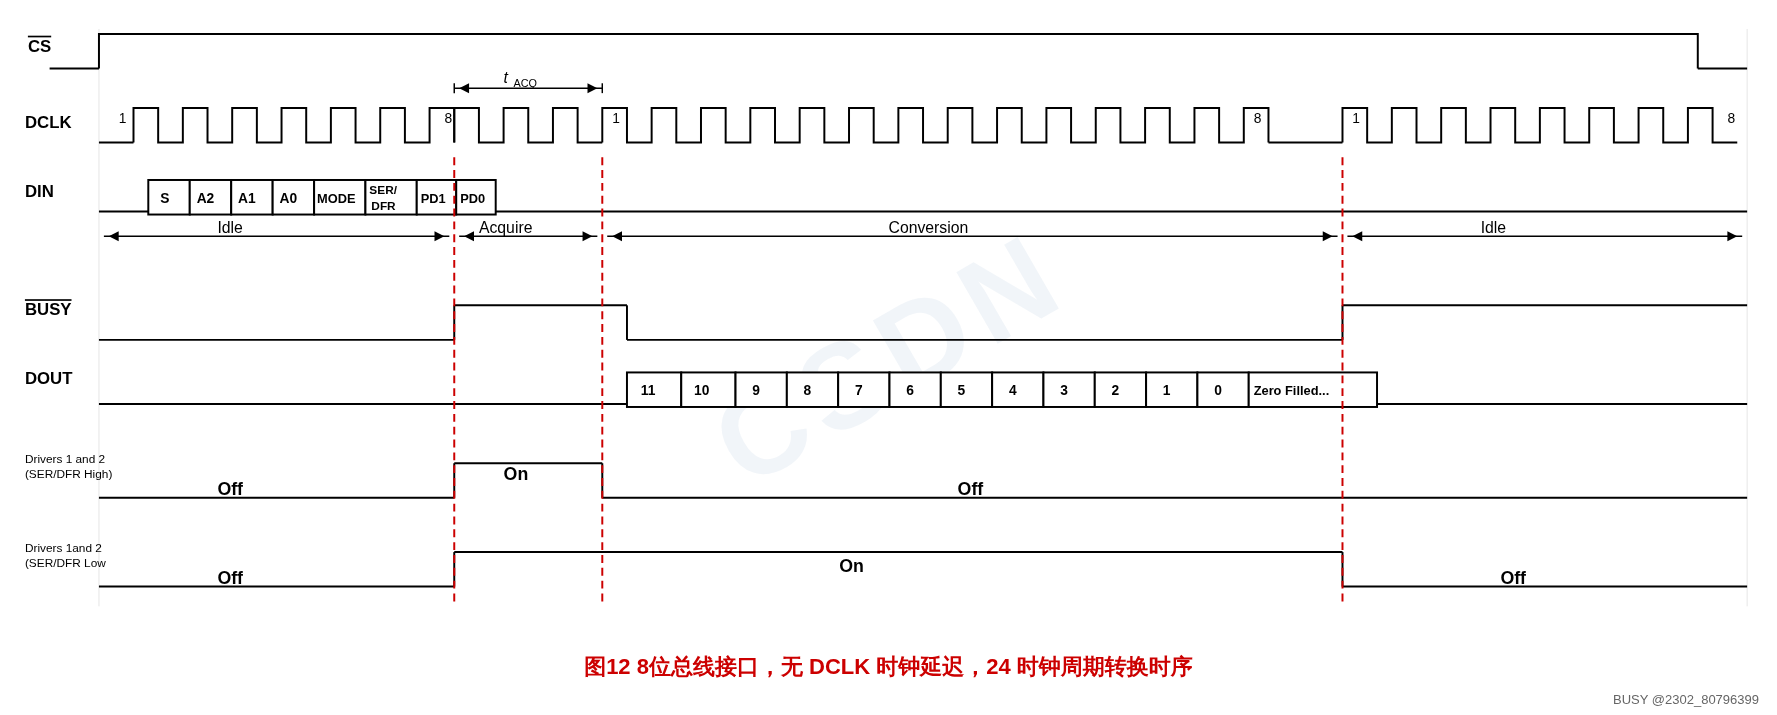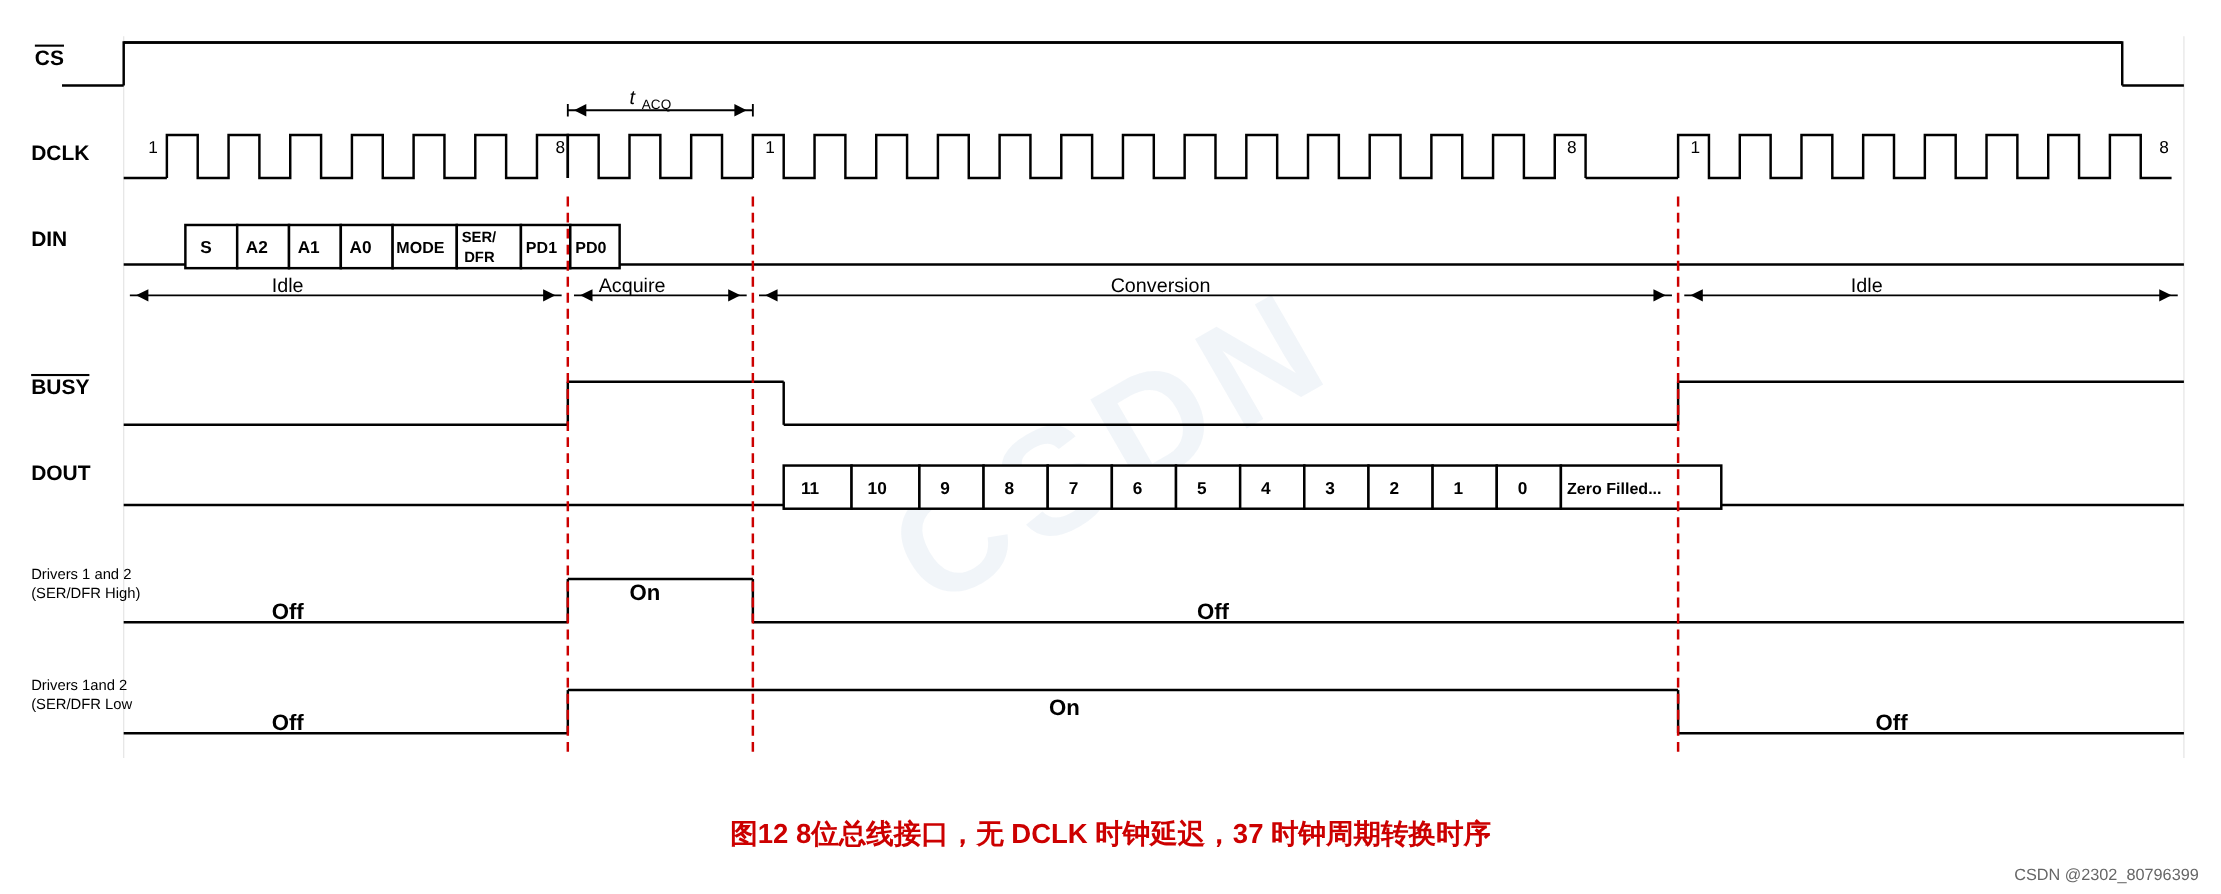--- a/index.html
+++ b/index.html
@@ -267,15 +267,15 @@
       <line x1="590" y1="145" x2="590" y2="600" stroke="#c00" stroke-width="2" stroke-dasharray="8,5"></line>
 
       <line x1="1340" y1="145" x2="1340" y2="600" stroke="#c00" stroke-width="2" stroke-dasharray="8,5"></line>
 
       <line x1="80" y1="15" x2="80" y2="600" stroke="#000" stroke-width="1" stroke-dasharray="none" opacity="0.1"></line>
       <line x1="1750" y1="15" x2="1750" y2="600" stroke="#000" stroke-width="1" opacity="0.1"></line>
 
     </svg>
   </div>
 
-  <div class="caption">图12 8位总线接口，无 DCLK 时钟延迟，37 时钟周期转换时序</div>
-  <div class="csdn-label">CSDN @2302_80796399</div>
+  <div class="caption">图12 8位总线接口，无 DCLK 时钟延迟，24 时钟周期转换时序</div>
+  <div class="csdn-label">BUSY @2302_80796399</div>
 </div>
 
 </body></html>

